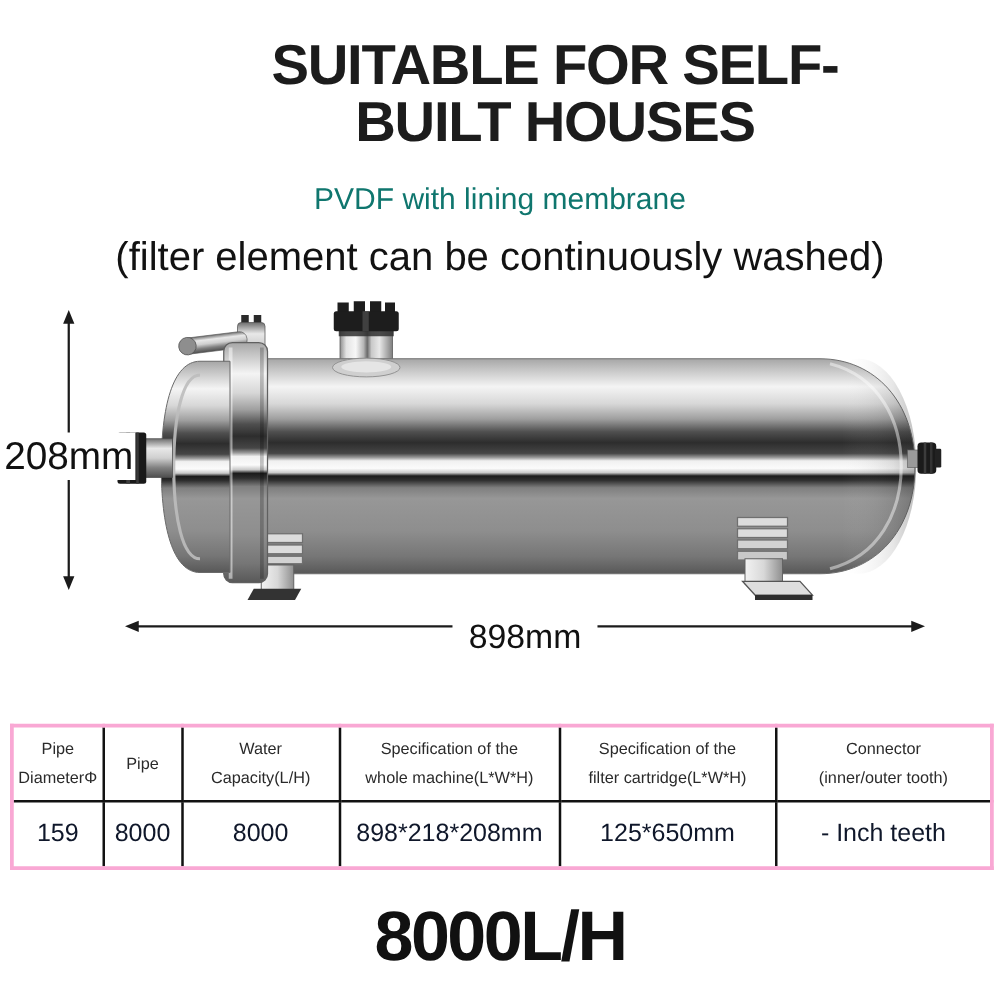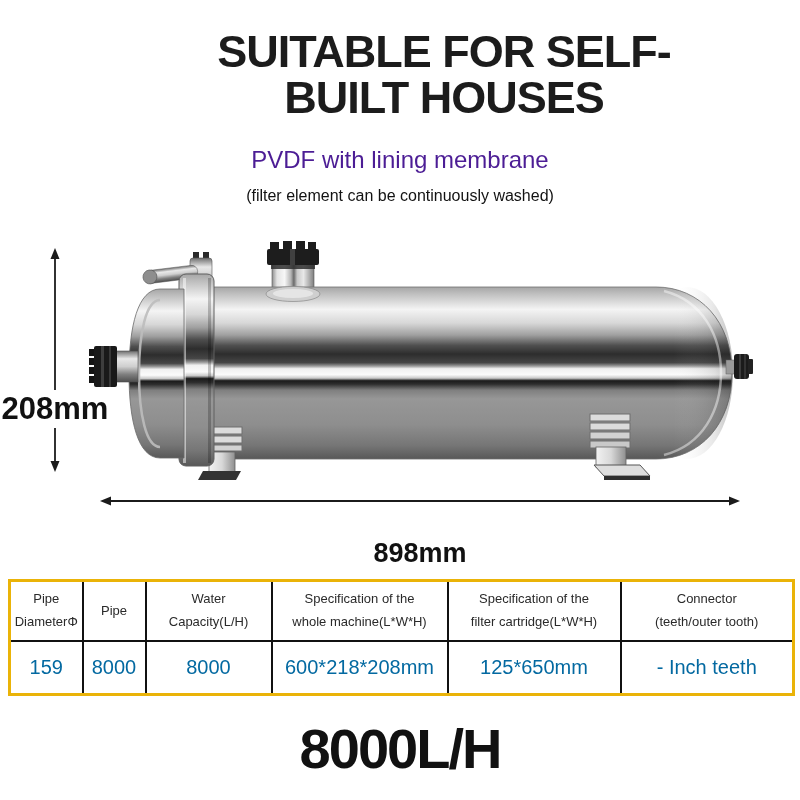--- a/index.html
+++ b/index.html
@@ -7,45 +7,44 @@
     position:relative; width:800px; height:800px; background:#ffffff;
     font-family:"Liberation Sans", sans-serif; color:#1a1a1a; overflow:hidden;
   }
   .title {
     position:absolute; top:29px; left:0; width:100%;
     text-align:center; font-size:45px; font-weight:bold; letter-spacing:-1px;
     line-height:1.02; white-space:pre-line; color:#1c1c1c;margin-left:44px;
   }
   .subtitle {
     position:absolute; top:146px; left:0; width:100%;
-    text-align:center; font-size:24px; color:#4c1d95;
+    text-align:center; font-size:24px; color:#0f766e;
   }
   .note {
     position:absolute; top:187px; left:0; width:100%;
-    text-align:center; font-size:16px; color:#121212;
+    text-align:center; font-size:32px; color:#121212;
   }
   .figure-svg { position:absolute; top:240px; left:0; }
   .dim-label {
-    position:absolute; background:#ffffff; font-weight:bold; color:#111;
+    position:absolute; background:#ffffff; font-weight:normal; color:#111;
     white-space:nowrap;
-    margin-top:44px;
   }
   .dim-label.height { top:346px; left:55px; transform:translateX(-50%); font-size:31px; padding:1px 2px; }
   .dim-label.length { top:494px; left:420px; transform:translateX(-50%); font-size:27px; padding:0 13px; }
   table.spec-table {
     position:absolute; top:579px; left:8px; width:784px;
     border-collapse:collapse; table-layout:fixed; text-align:center;
-    border:3px solid #eab308; color:#222;
+    border:3px solid #f9a8d4; color:#222;
   }
   .spec-table th, .spec-table td { border:2px solid #111111; padding:0 2px; }
   .spec-table th {
     font-weight:normal; font-size:13px; line-height:1.75; height:58px;
     white-space:pre-line; color:#2a2a2a;
   }
-  .spec-table td { font-size:20px; height:51px; color:#0369a1;text-align:center; }
+  .spec-table td { font-size:20px; height:51px; color:#0f172a;text-align:center; }
   .flow-rate {
     position:absolute; top:716px; left:0; width:100%;
     text-align:center; font-size:56px; font-weight:bold; letter-spacing:-2px; color:#111;
   }
 </style>
 </head>
 <body>
 
 <div class="page">
 
@@ -215,29 +214,29 @@
         <th>Pipe
 DiameterΦ</th>
         <th>Pipe</th>
         <th>Water
 Capacity(L/H)</th>
         <th>Specification of the
 whole machine(L*W*H)</th>
         <th>Specification of the
 filter cartridge(L*W*H)</th>
         <th>Connector
-(teeth/outer tooth)</th>
+(inner/outer tooth)</th>
       </tr>
     </thead>
     <tbody>
       <tr>
         <td>159</td>
         <td>8000</td>
         <td>8000</td>
-        <td>600*218*208mm</td>
+        <td>898*218*208mm</td>
         <td>125*650mm</td>
         <td>- Inch teeth</td>
       </tr>
     </tbody>
   </table>
 
   <div class="flow-rate">8000L/H</div>
 
 </div>
 

